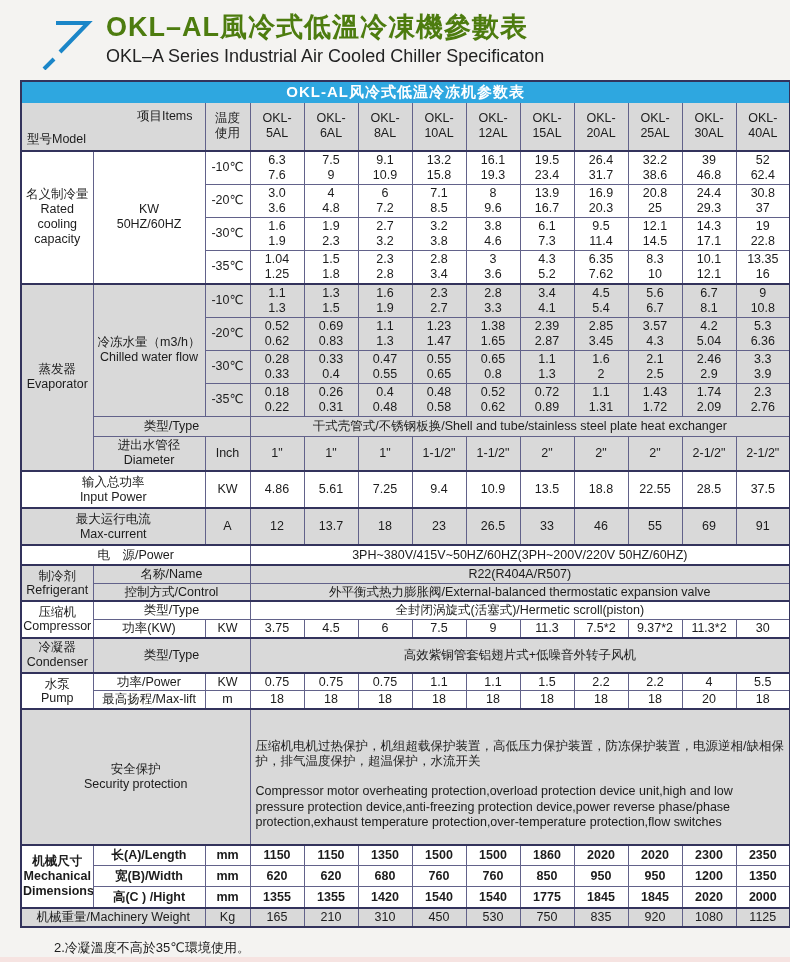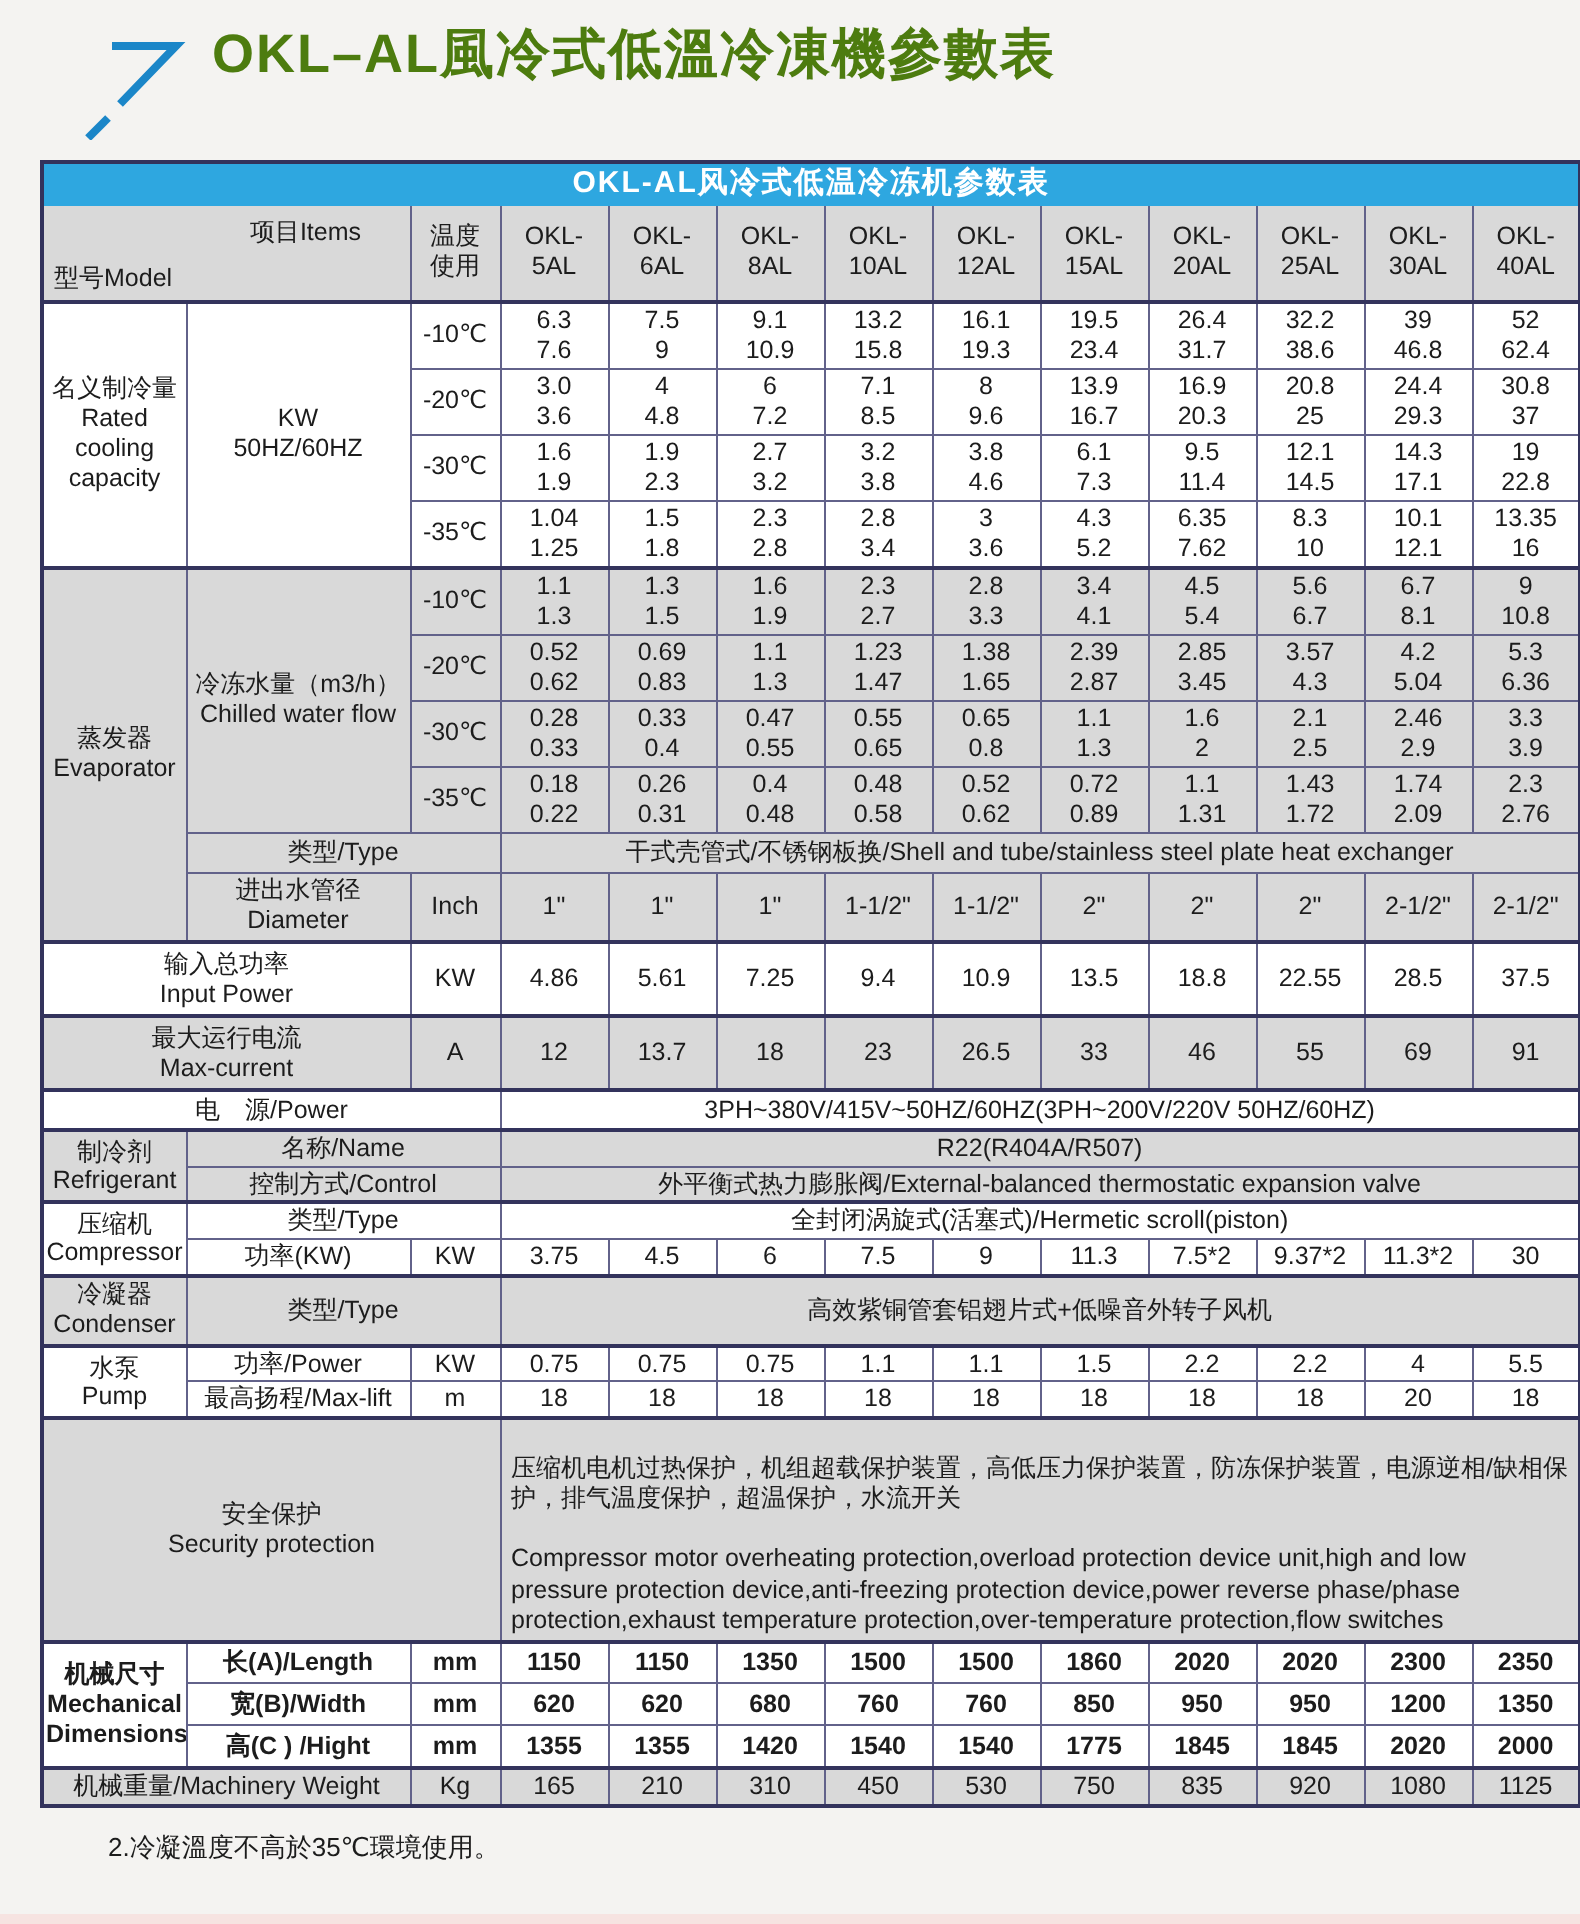--- a/index.html
+++ b/index.html
@@ -38,26 +38,26 @@
   .banner-row th {
     background:#2ea7e0; color:#fff; font-size:15px; font-weight:700;
     height:21px; letter-spacing:1px; border:1px solid #2ea7e0;
   }
   .corner {
     position:relative; height:34px;
     background-color:#d9d9d9;
     background-image:linear-gradient(to bottom right, transparent calc(50% - 1px), #62628a calc(50% - 1px), #62628a calc(50% + 1px), transparent calc(50% + 1px));
   }
   .corner .model-lbl { position:absolute; left:5px; bottom:3px; font-size:12.5px; }
-  .corner .items-lbl { position:absolute; right:24px; top:6px; font-size:12.5px; }
+  .corner .items-lbl { position:absolute; right:12px; top:6px; font-size:12.5px; }
   .model-cell span { display:block; line-height:15px; }
   .dual span { display:block; line-height:15px; }
   td.dual { height:32px; }
   .lbl { line-height:15px; }
-  .left-text { text-align:left; padding:2px 5px; line-height:15.2px; }
+  .left-text { text-align:left; padding:14px 5px; line-height:15.2px; }
   tr.h20 th, tr.h20 td { height:20px; }
   tr.h18 th, tr.h18 td { height:18px; line-height:14px; }
   tr.h28 th, tr.h28 td { height:16px; }
   tr.h32 th, tr.h32 td { height:32px; }
   tr.h35 th, tr.h35 td { height:35px; }
   tr.h37 th, tr.h37 td { height:37px; }
   tr.h21 th, tr.h21 td { height:21px; line-height:15px;font-weight:bold; }
   
   .notes { margin:10px 0 0 27px; font-size:13px; line-height:19px; color:#1c1c1c; width:740px; }
   .notes .indent1 { padding-left:27px; }
@@ -66,20 +66,21 @@
 </head>
 <body>
 
 <div class="page-header">
   <svg class="logo" viewBox="0 0 62 58">
     <path d="M20 11 L52 11 L24 40" fill="none" stroke="#1b86c8" stroke-width="4"></path>
     <path d="M18 47 L8 57" fill="none" stroke="#1b86c8" stroke-width="4"></path>
   </svg>
   <div class="titles">
     <div class="title-zh">OKL–AL風冷式低溫冷凍機參數表</div>
+    <div class="title-en">OKL–A Series Industrial Air Cooled Chiller Specificaton</div>
   </div>
 </div>
 
 <div class="tbl-wrap">
 <table>
   <colgroup>
     <col style="width:72px">
         <col style="width:112px">
         <col style="width:45px">
     <col style="width:54px">

